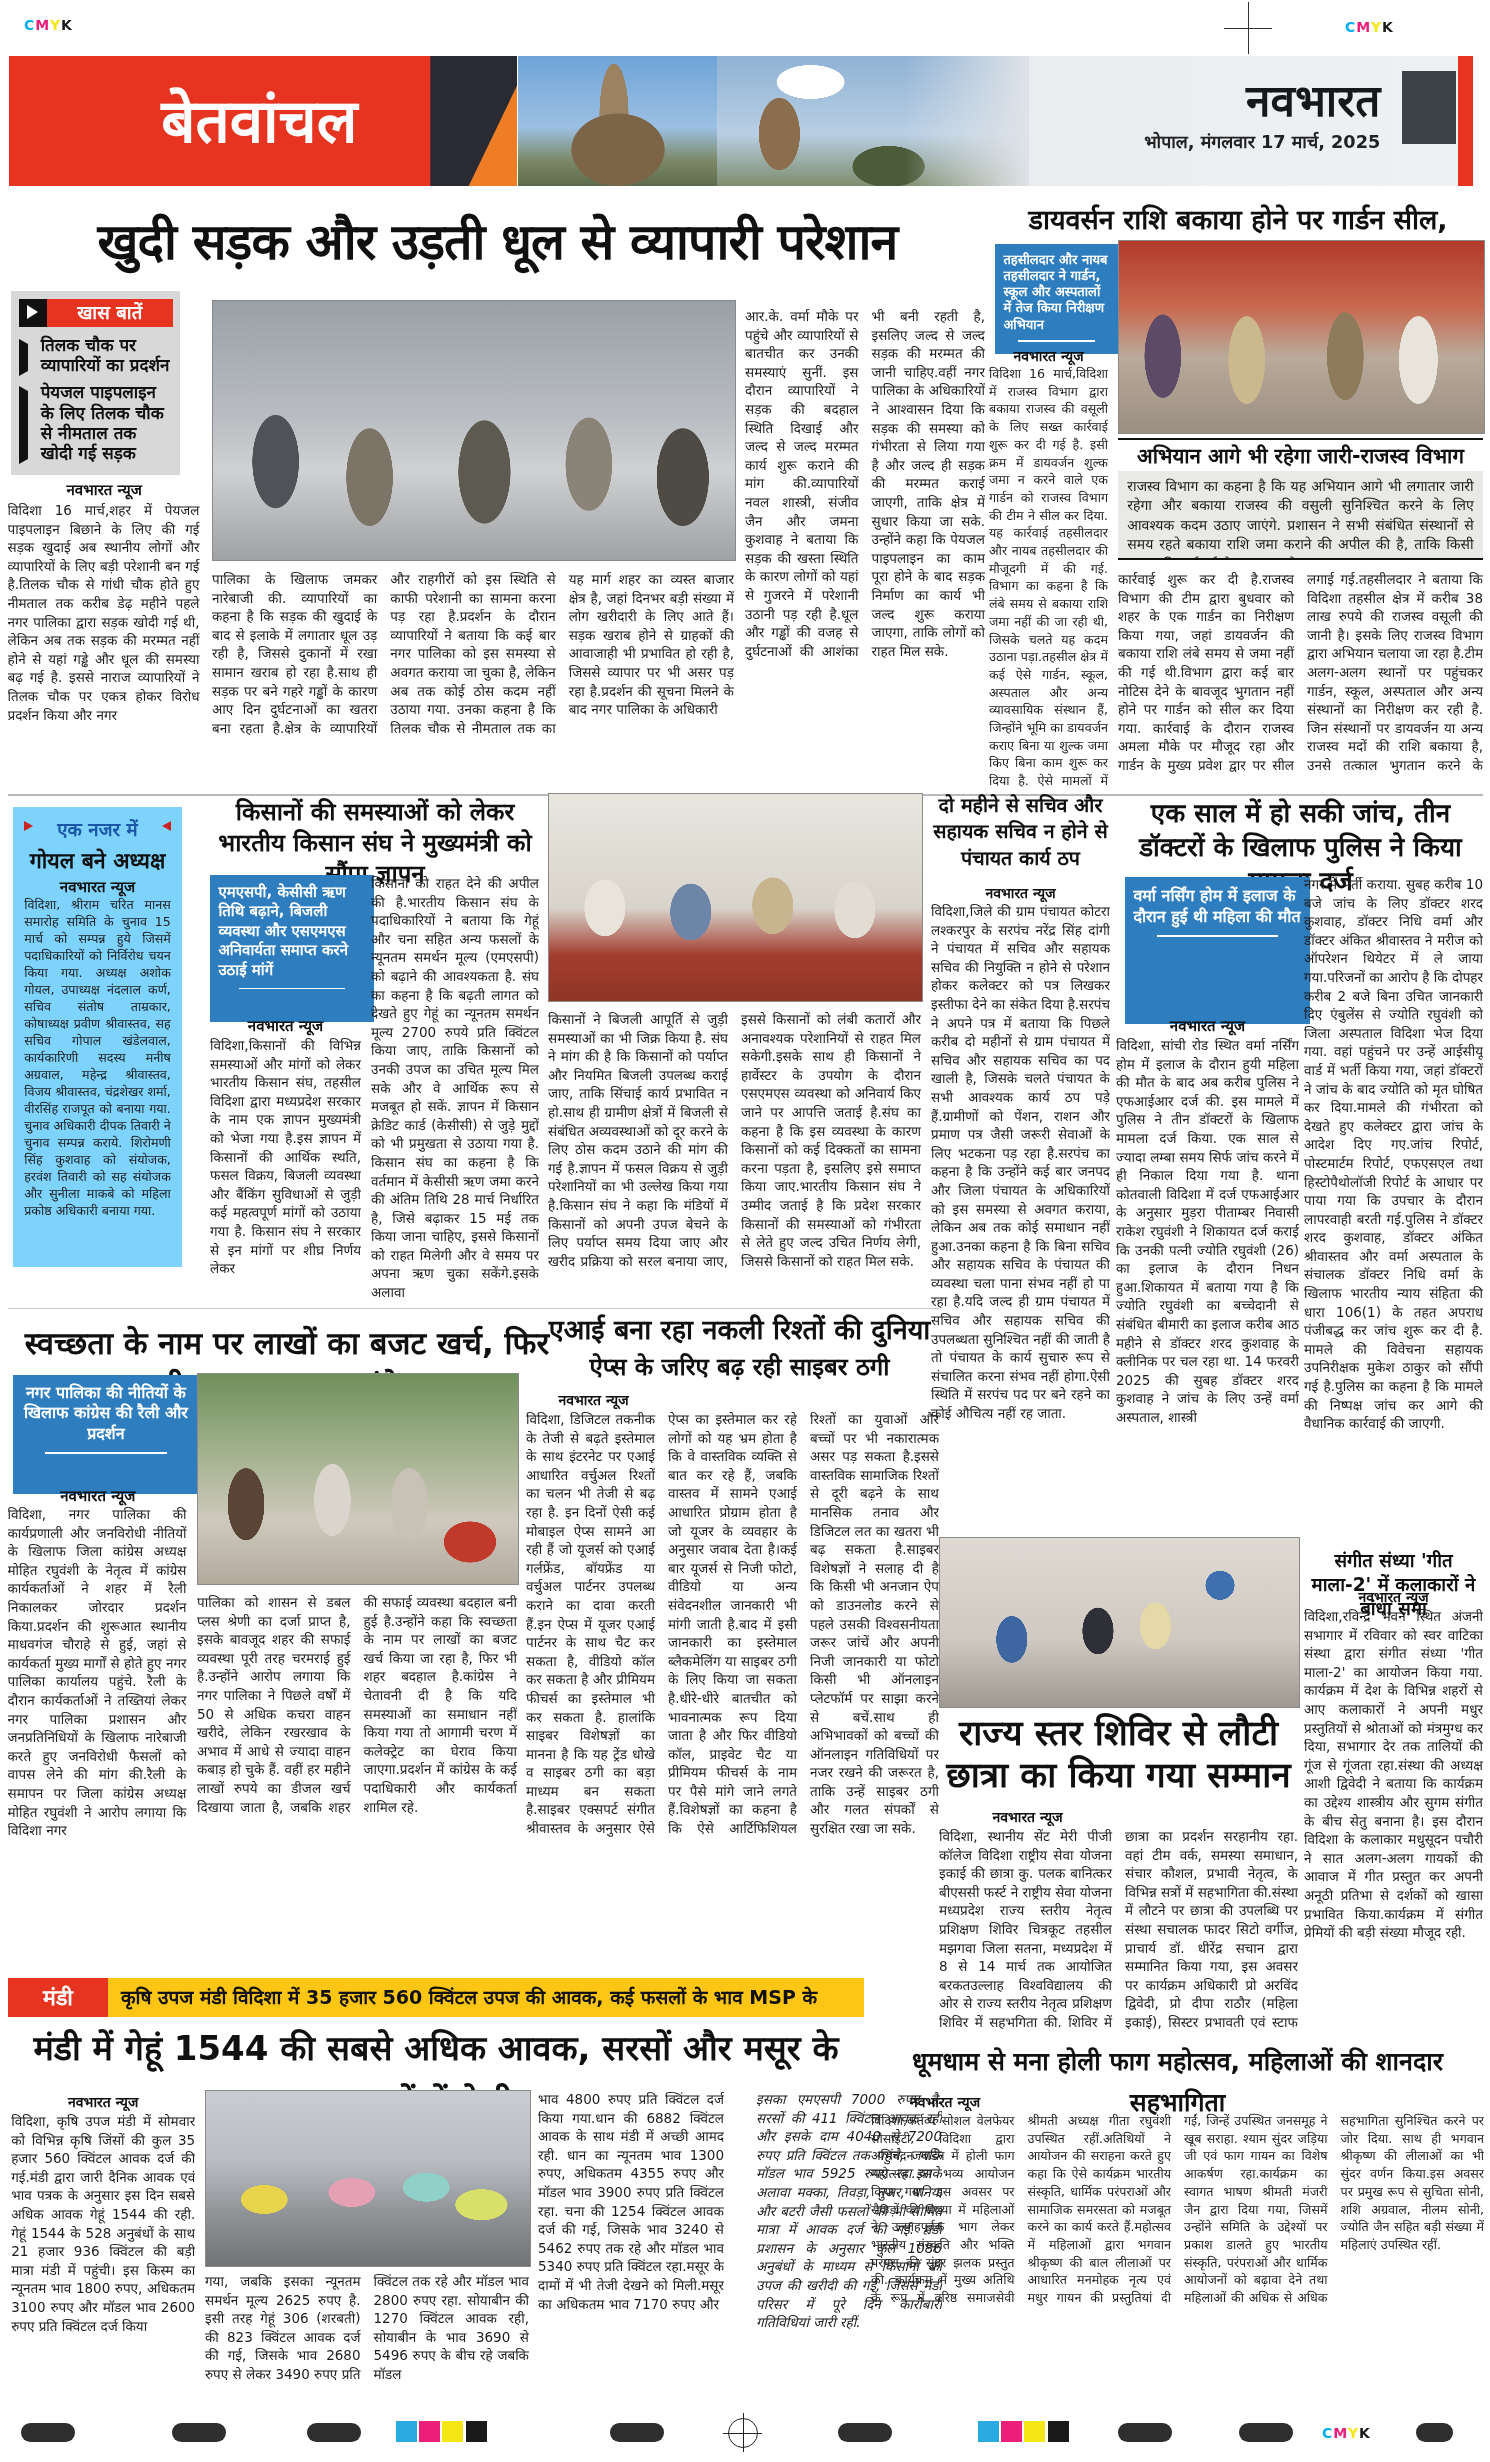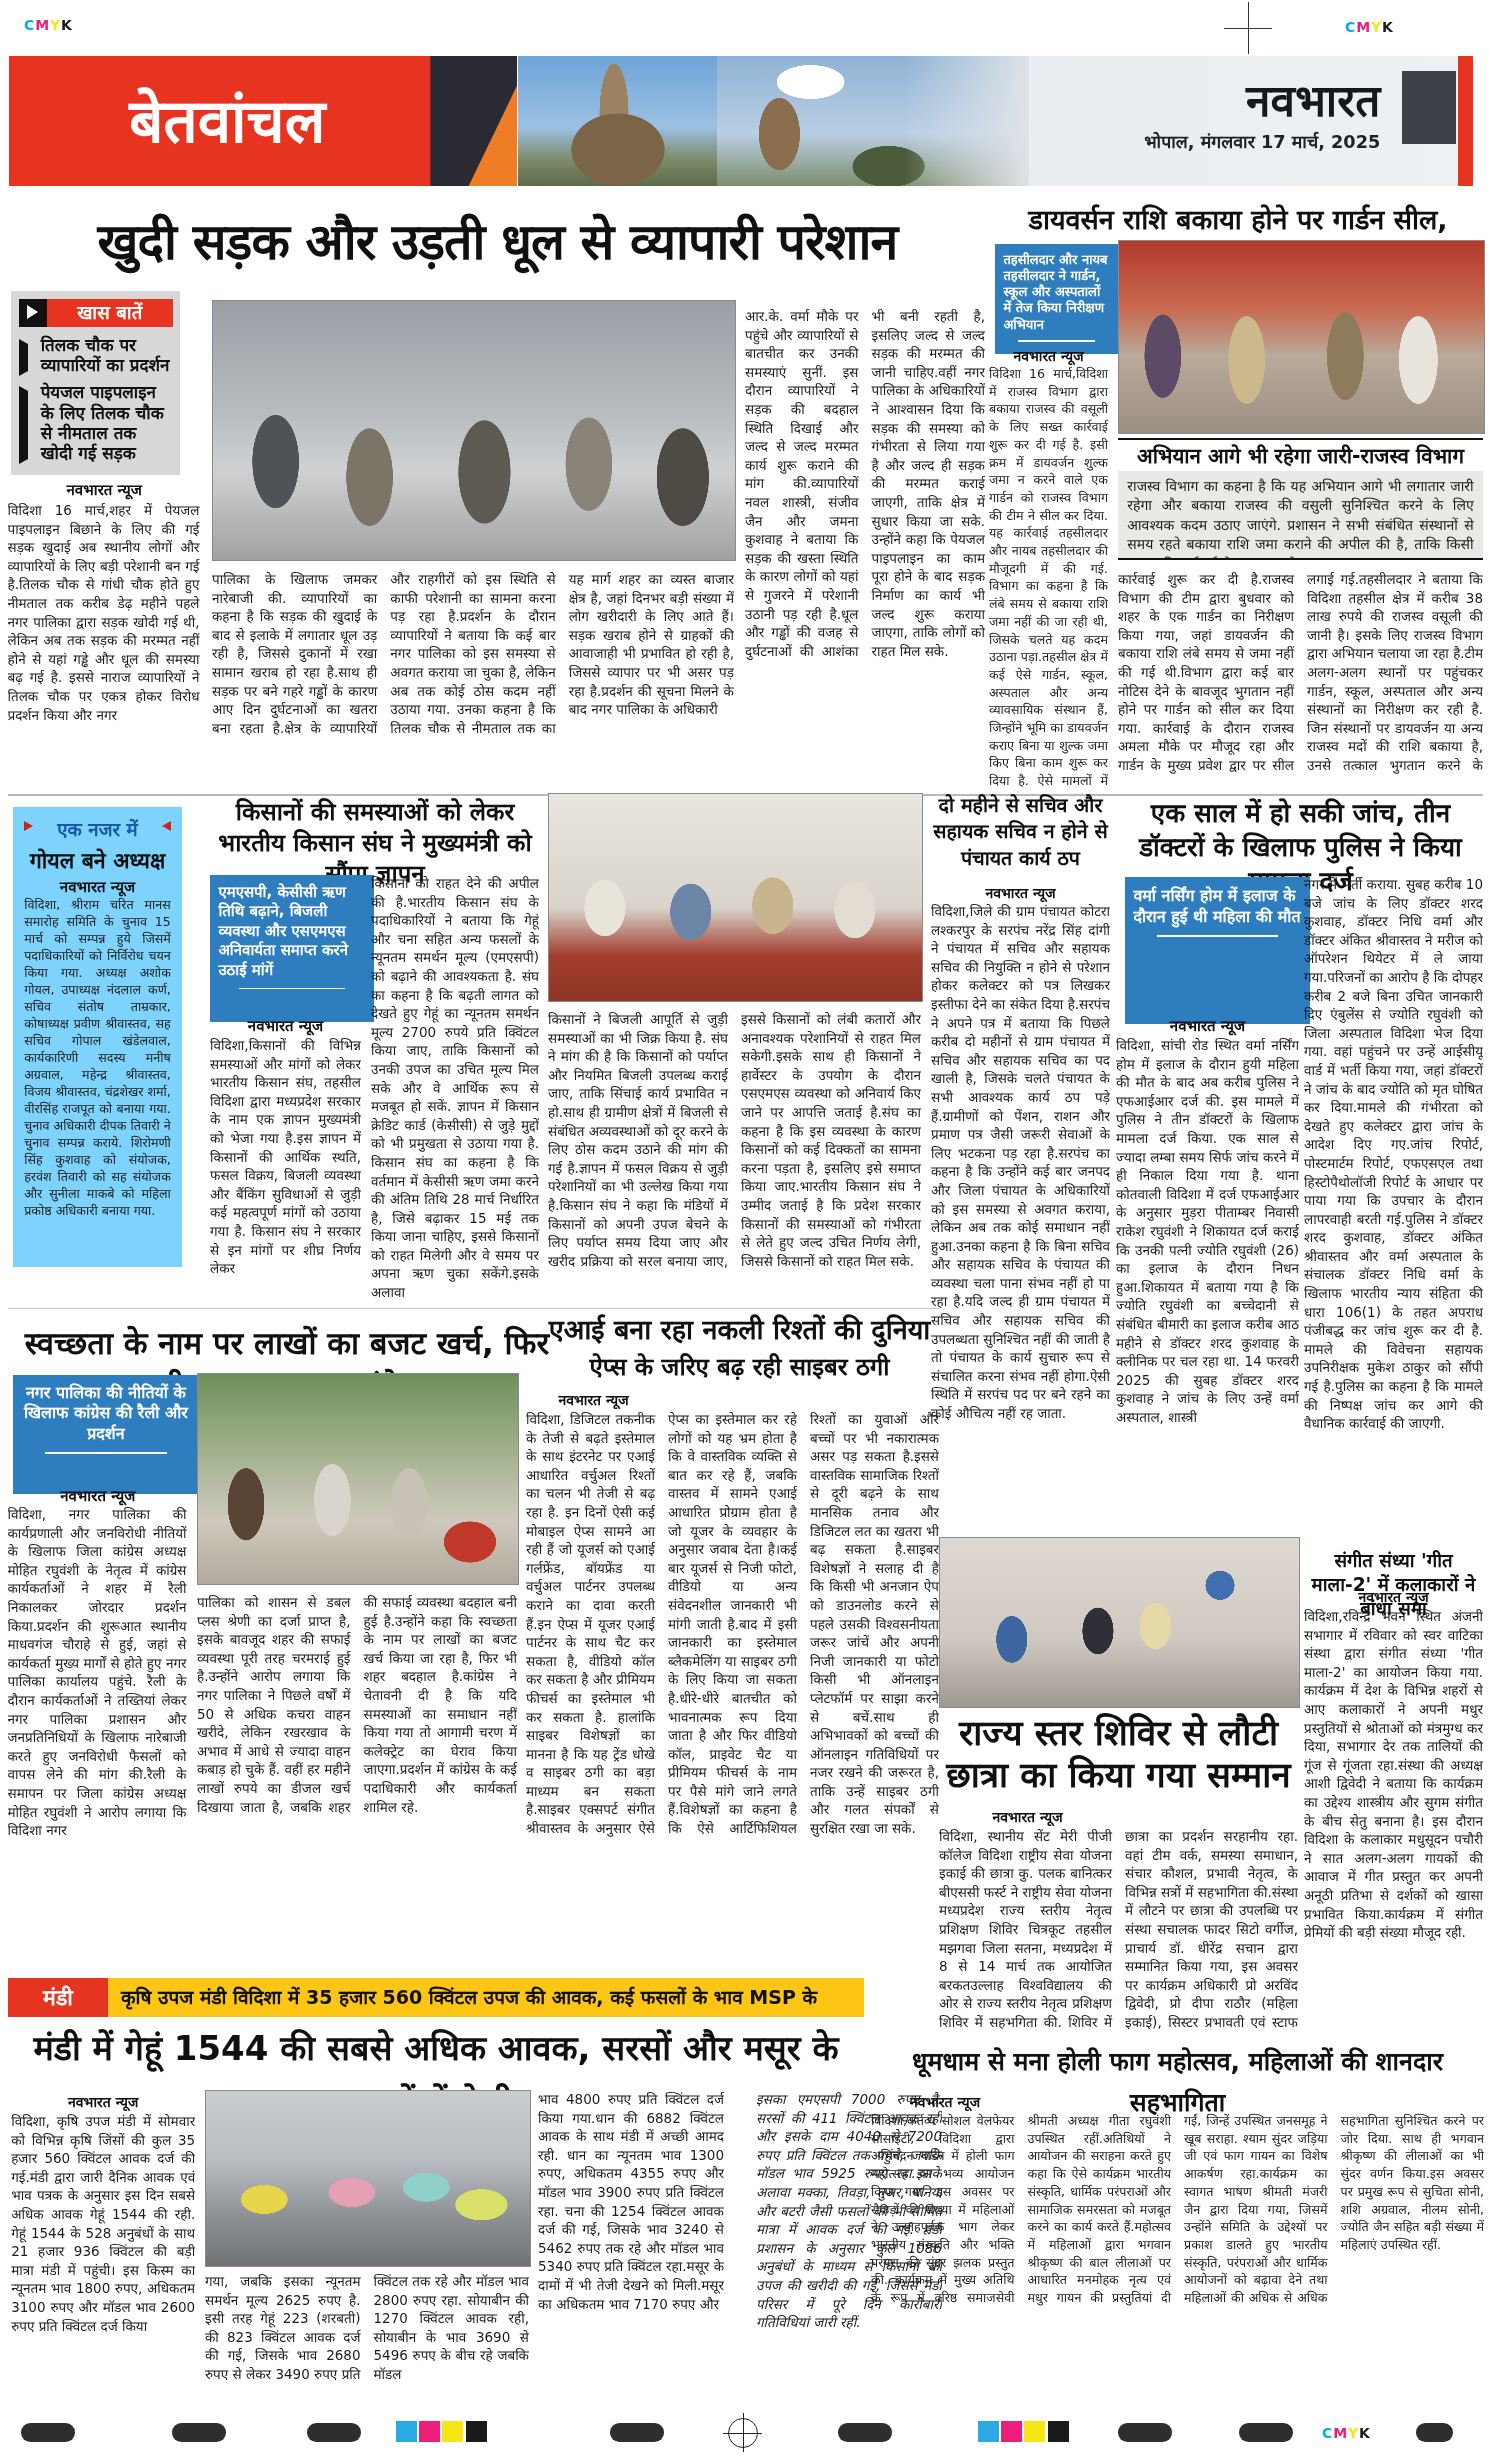--- a/index.html
+++ b/index.html
@@ -5,21 +5,21 @@
   html,body{margin:0;padding:0;background:#ffffff;}
   .page{position:relative;width:1490px;height:2462px;background:#ffffff;overflow:hidden;
         font-family:"DejaVu Sans",sans-serif;color:#1b1b1b;}
   .abs{position:absolute;}
   
   .cmyk-text{font-weight:bold;font-size:14px;letter-spacing:0.9px;}
   .cmyk-text .lc{color:#00aeef}.cmyk-text .lm{color:#ec1e79}.cmyk-text .ly{color:#f5e615}.cmyk-text .lk{color:#1a1a1a}
   .regline{background:#333;}
   
   #masthead{left:9.3px;top:56px;width:1464px;height:130px;background:linear-gradient(90deg,#dfe3e8,#eef1f4);}
-  #mh-red{position:absolute;left:0;top:0;width:436px;height:130px;background:#e63420;}
+  #mh-red{position:absolute;left:0;top:0;width:436px;height:130px;background:#e63420;padding-left:32px;}
   #mh-title{width:100%;text-align:center;line-height:130px;color:#fff;font-size:60px;font-weight:bold;}
   #mh-orange{position:absolute;left:436px;top:0;width:123px;height:130px;background:#ef7d25;
              clip-path:polygon(30% 0,100% 0,60% 100%,0 100%);}
   #mh-black{position:absolute;left:421px;top:0;width:101px;height:130px;background:#2a2a34;
             clip-path:polygon(0 0,100% 0,38% 100%,0 100%);}
   #mh-photo1{position:absolute;left:508px;top:0;width:200px;height:130px;border-left:1.9px solid #fff;
      background:
        radial-gradient(ellipse 84px 65px at 50% 72%, #7c6447 0 55%, transparent 56%),
        radial-gradient(ellipse 24px 84px at 48% 45%, #9c8261 0 60%, transparent 61%),
        linear-gradient(180deg,#6fa4d8 0%,#9cc0e2 55%,#7c8a6a 80%,#5d6b4a 100%);}
@@ -292,21 +292,21 @@
   <div class="abs byline" id="ai-byline">नवभारत न्यूज</div>
   <div class="abs body-text cols3" id="ai-body">विदिशा, डिजिटल तकनीक के तेजी से बढ़ते इस्तेमाल के साथ इंटरनेट पर एआई आधारित वर्चुअल रिश्तों का चलन भी तेजी से बढ़ रहा है. इन दिनों ऐसी कई मोबाइल ऐप्स सामने आ रही हैं जो यूजर्स को एआई गर्लफ्रेंड, बॉयफ्रेंड या वर्चुअल पार्टनर उपलब्ध कराने का दावा करती हैं.इन ऐप्स में यूजर एआई पार्टनर के साथ चैट कर सकता है, वीडियो कॉल कर सकता है और प्रीमियम फीचर्स का इस्तेमाल भी कर सकता है. हालांकि साइबर विशेषज्ञों का मानना है कि यह ट्रेंड धोखे व साइबर ठगी का बड़ा माध्यम बन सकता है.साइबर एक्सपर्ट संगीत श्रीवास्तव के अनुसार ऐसे ऐप्स का इस्तेमाल कर रहे लोगों को यह भ्रम होता है कि वे वास्तविक व्यक्ति से बात कर रहे हैं, जबकि वास्तव में सामने एआई आधारित प्रोग्राम होता है जो यूजर के व्यवहार के अनुसार जवाब देता है।कई बार यूजर्स से निजी फोटो, वीडियो या अन्य संवेदनशील जानकारी भी मांगी जाती है.बाद में इसी जानकारी का इस्तेमाल ब्लैकमेलिंग या साइबर ठगी के लिए किया जा सकता है.धीरे-धीरे बातचीत को भावनात्मक रूप दिया जाता है और फिर वीडियो कॉल, प्राइवेट चैट या प्रीमियम फीचर्स के नाम पर पैसे मांगे जाने लगते हैं.विशेषज्ञों का कहना है कि ऐसे आर्टिफिशियल रिश्तों का युवाओं और बच्चों पर भी नकारात्मक असर पड़ सकता है.इससे वास्तविक सामाजिक रिश्तों से दूरी बढ़ने के साथ मानसिक तनाव और डिजिटल लत का खतरा भी बढ़ सकता है.साइबर विशेषज्ञों ने सलाह दी है कि किसी भी अनजान ऐप को डाउनलोड करने से पहले उसकी विश्वसनीयता जरूर जांचें और अपनी निजी जानकारी या फोटो किसी भी ऑनलाइन प्लेटफॉर्म पर साझा करने से बचें.साथ ही अभिभावकों को बच्चों की ऑनलाइन गतिविधियों पर नजर रखने की जरूरत है, ताकि उन्हें साइबर ठगी और गलत संपर्कों से सुरक्षित रखा जा सके.</div>
 
   <div class="abs" id="mandi-kicker">मंडी</div>
   <div class="abs" id="mandi-strip">कृषि उपज मंडी विदिशा में 35 हजार 560 क्विंटल उपज की आवक, कई फसलों के भाव MSP के आसपास</div>
   <div class="abs headline" id="mandi-headline">मंडी में गेहूं 1544 की सबसे अधिक आवक, सरसों और मसूर के दामों में तेजी</div>
   <div class="abs byline" id="mandi-byline">नवभारत न्यूज</div>
   <div class="abs body-text" id="mandi-col1">विदिशा, कृषि उपज मंडी में सोमवार को विभिन्न कृषि जिंसों की कुल 35 हजार 560 क्विंटल आवक दर्ज की गई.मंडी द्वारा जारी दैनिक आवक एवं भाव पत्रक के अनुसार इस दिन सबसे अधिक आवक गेहूं 1544 की रही. गेहूं 1544 के 528 अनुबंधों के साथ 21 हजार 936 क्विंटल की बड़ी मात्रा मंडी में पहुंची। इस किस्म का न्यूनतम भाव 1800 रुपए, अधिकतम 3100 रुपए और मॉडल भाव 2600 रुपए प्रति क्विंटल दर्ज किया</div>
   <div class="abs photo" id="mandi-photo"></div>
   <div class="abs body-text cols2" id="mandi-col23">
-    <span>गया, जबकि इसका न्यूनतम समर्थन मूल्य 2625 रुपए है. इसी तरह गेहूं 223 (शरबती) की 823 क्विंटल आवक दर्ज की गई, जिसके भाव 2680 रुपए से</span>
+    <span>गया, जबकि इसका न्यूनतम समर्थन मूल्य 2625 रुपए है. इसी तरह गेहूं 306 (शरबती) की 823 क्विंटल आवक दर्ज की गई, जिसके भाव 2680 रुपए से</span>
     <span>लेकर 3490 रुपए प्रति क्विंटल तक रहे और मॉडल भाव 2800 रुपए रहा. सोयाबीन की 1270 क्विंटल आवक रही, सोयाबीन के भाव 3690 से 5496 रुपए के बीच रहे जबकि मॉडल</span>
   </div>
   <div class="abs body-text" id="mandi-col4">भाव 4800 रुपए प्रति क्विंटल दर्ज किया गया.धान की 6882 क्विंटल आवक के साथ मंडी में अच्छी आमद रही. धान का न्यूनतम भाव 1300 रुपए, अधिकतम 4355 रुपए और मॉडल भाव 3900 रुपए प्रति क्विंटल रहा. चना की 1254 क्विंटल आवक दर्ज की गई, जिसके भाव 3240 से 5462 रुपए तक रहे और मॉडल भाव 5340 रुपए प्रति क्विंटल रहा.मसूर के दामों में भी तेजी देखने को मिली.मसूर का अधिकतम भाव 7170 रुपए और</div>
   <div class="abs body-text" id="mandi-col5">इसका एमएसपी 7000 रुपए है. सरसों की 411 क्विंटल आवक रही और इसके दाम 4040 से 7200 रुपए प्रति क्विंटल तक पहुंचे, जबकि मॉडल भाव 5925 रुपए रहा.इसके अलावा मक्का, तिवड़ा, तुअर, धनिया और बटरी जैसी फसलों की भी सीमित मात्रा में आवक दर्ज की गई. मंडी प्रशासन के अनुसार कुल 1086 अनुबंधों के माध्यम से किसानों की उपज की खरीदी की गई, जिससे मंडी परिसर में पूरे दिन कारोबारी गतिविधियां जारी रहीं.</div>
 
   <div class="abs headline" id="holi-headline">धूमधाम से मना होली फाग महोत्सव, महिलाओं की शानदार सहभागिता</div>
   <div class="abs byline" id="holi-byline">नवभारत न्यूज</div>
   <div class="abs body-text cols4" id="holi-body">विदिशा,कर्तव्य सोशल वेलफेयर सोसाइटी, विदिशा द्वारा अभिनंदन गार्डन में होली फाग महोत्सव का भव्य आयोजन किया गया. इस अवसर पर सैकड़ों की संख्या में महिलाओं ने उत्साहपूर्वक भाग लेकर भारतीय संस्कृति और भक्ति परंपरा की सुंदर झलक प्रस्तुत की. कार्यक्रम में मुख्य अतिथि के रूप में वरिष्ठ समाजसेवी श्रीमती अध्यक्ष गीता रघुवंशी उपस्थित रहीं.अतिथियों ने आयोजन की सराहना करते हुए कहा कि ऐसे कार्यक्रम भारतीय संस्कृति, धार्मिक परंपराओं और सामाजिक समरसता को मजबूत करने का कार्य करते हैं.महोत्सव में महिलाओं द्वारा भगवान श्रीकृष्ण की बाल लीलाओं पर आधारित मनमोहक नृत्य एवं मधुर गायन की प्रस्तुतियां दी गईं, जिन्हें उपस्थित जनसमूह ने खूब सराहा. श्याम सुंदर जड़िया जी एवं फाग गायन का विशेष आकर्षण रहा.कार्यक्रम का स्वागत भाषण श्रीमती मंजरी जैन द्वारा दिया गया, जिसमें उन्होंने समिति के उद्देश्यों पर प्रकाश डालते हुए भारतीय संस्कृति, परंपराओं और धार्मिक आयोजनों को बढ़ावा देने तथा महिलाओं की अधिक से अधिक सहभागिता सुनिश्चित करने पर जोर दिया. साथ ही भगवान श्रीकृष्ण की लीलाओं का भी सुंदर वर्णन किया.इस अवसर पर प्रमुख रूप से सुचिता सोनी, शशि अग्रवाल, नीलम सोनी, ज्योति जैन सहित बड़ी संख्या में महिलाएं उपस्थित रहीं.</div>
 
   <div class="bm-oval" style="left:20.5px;"></div>

